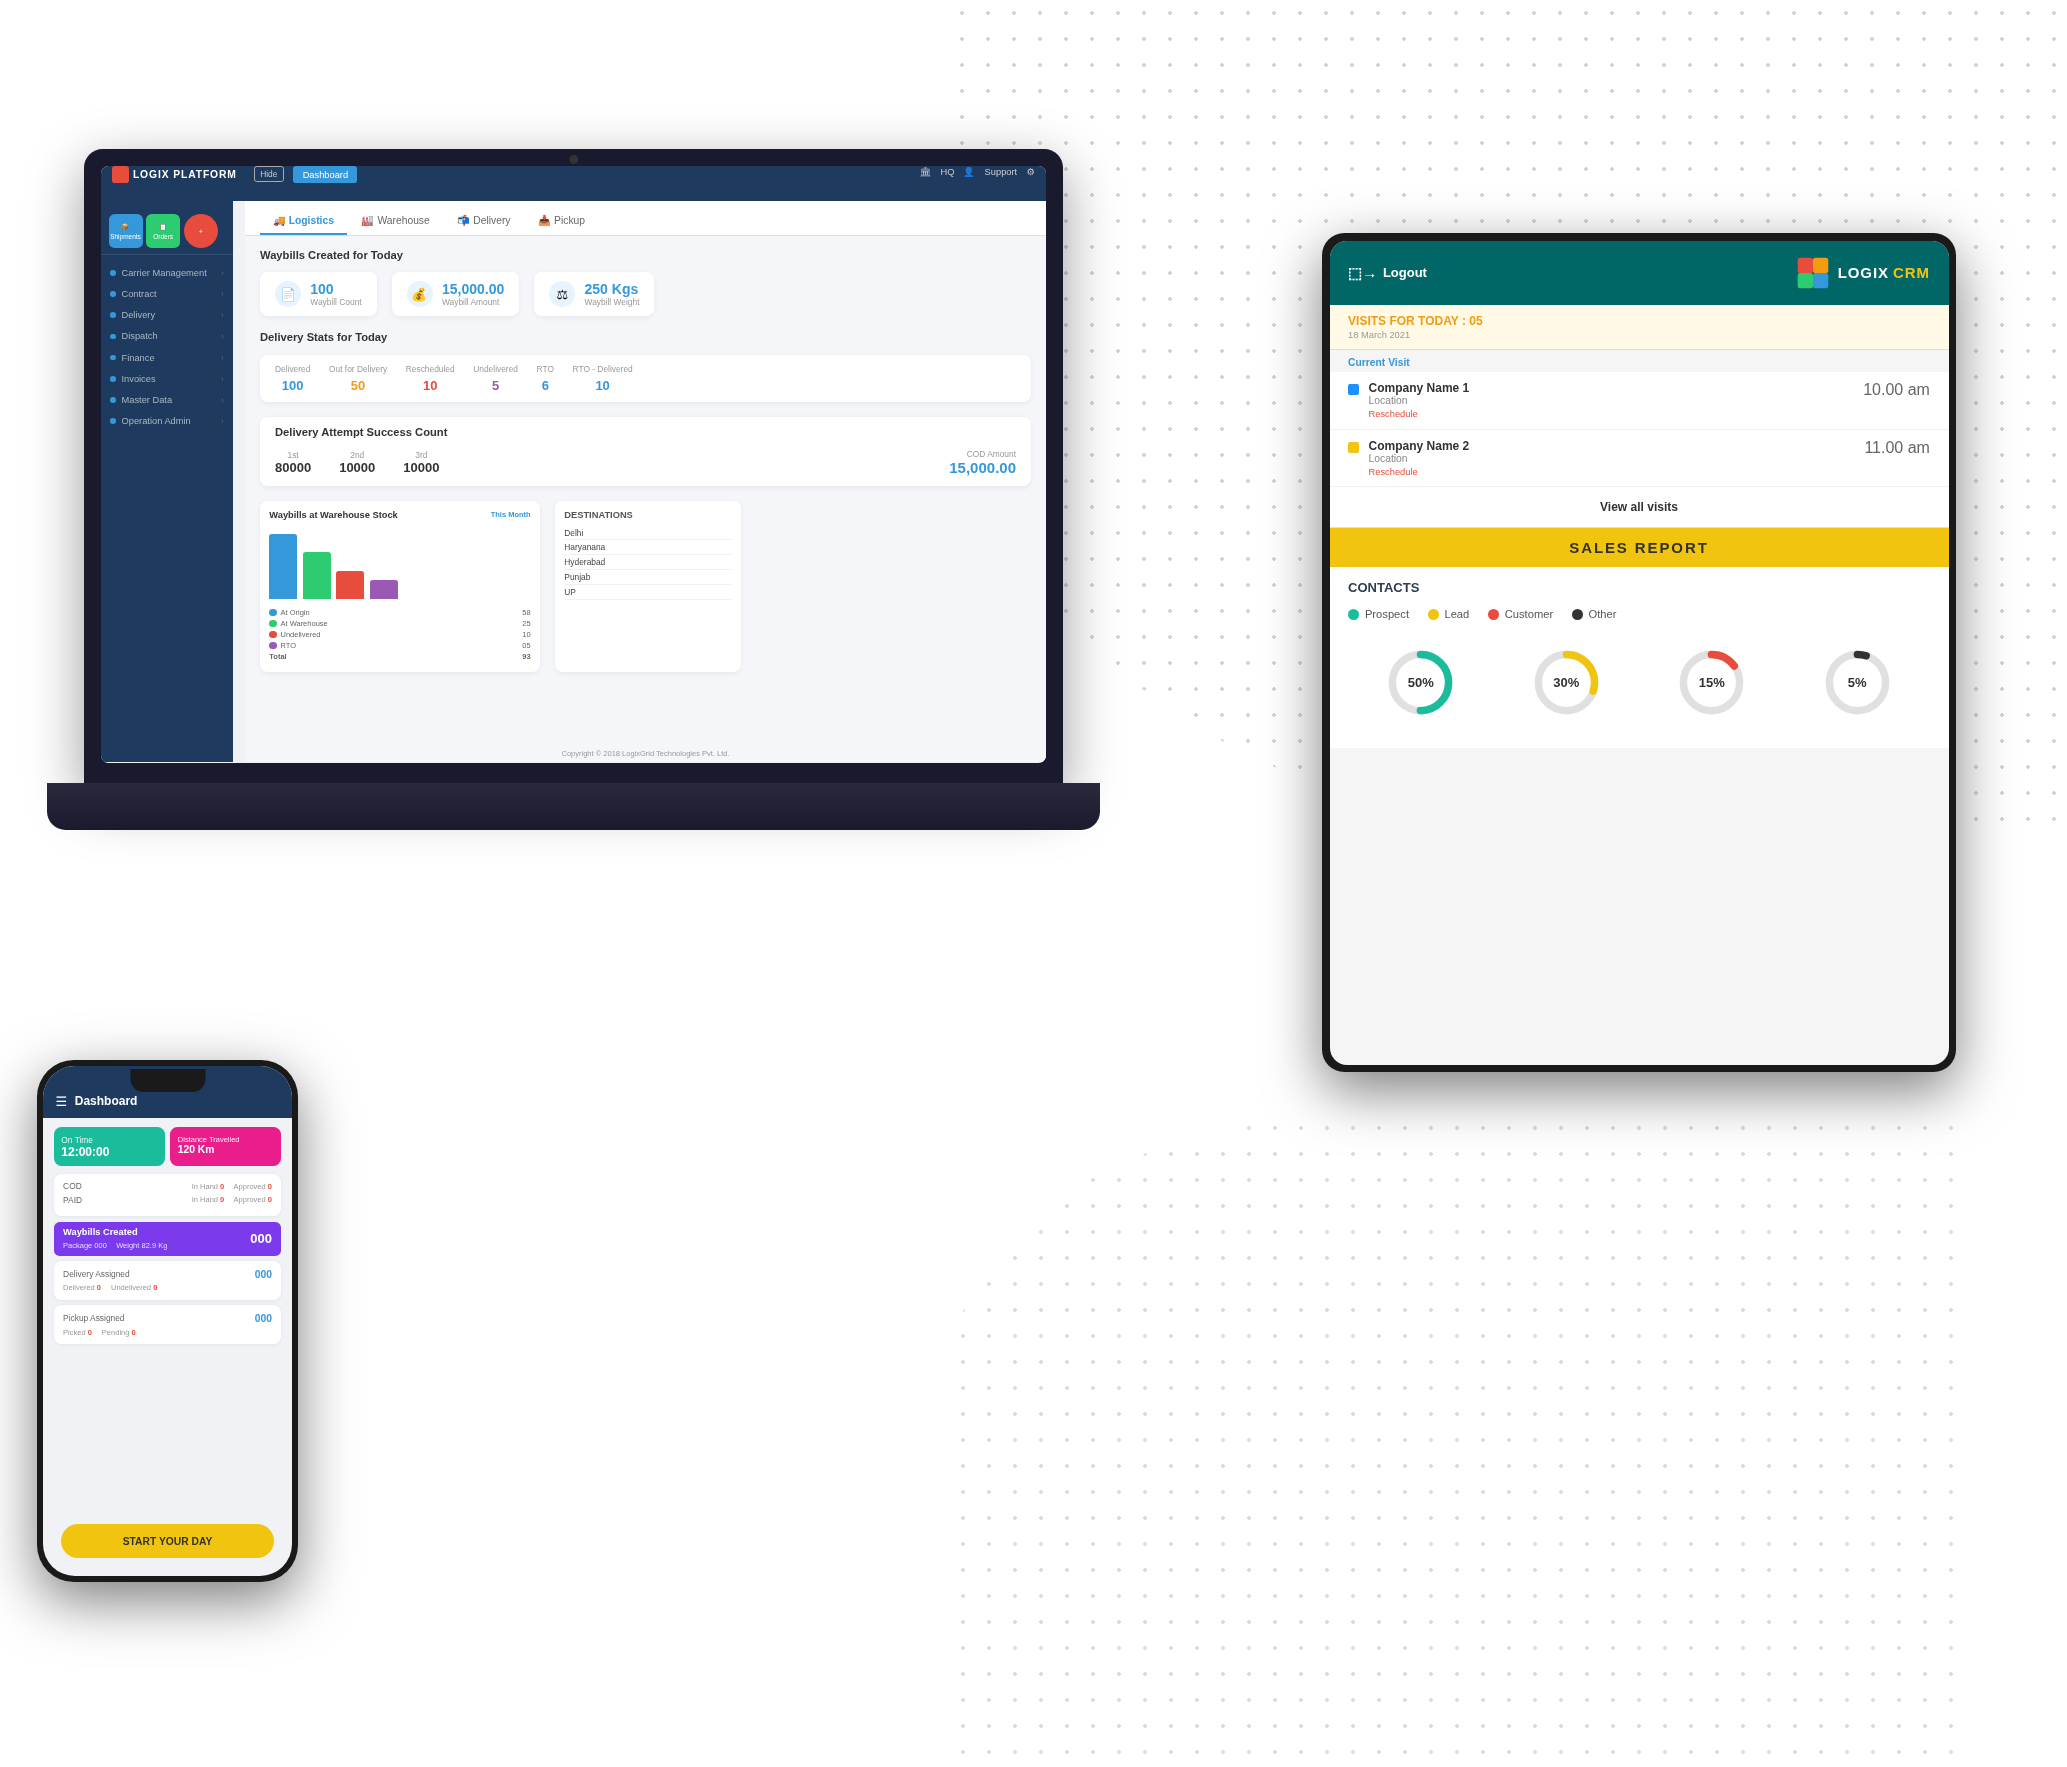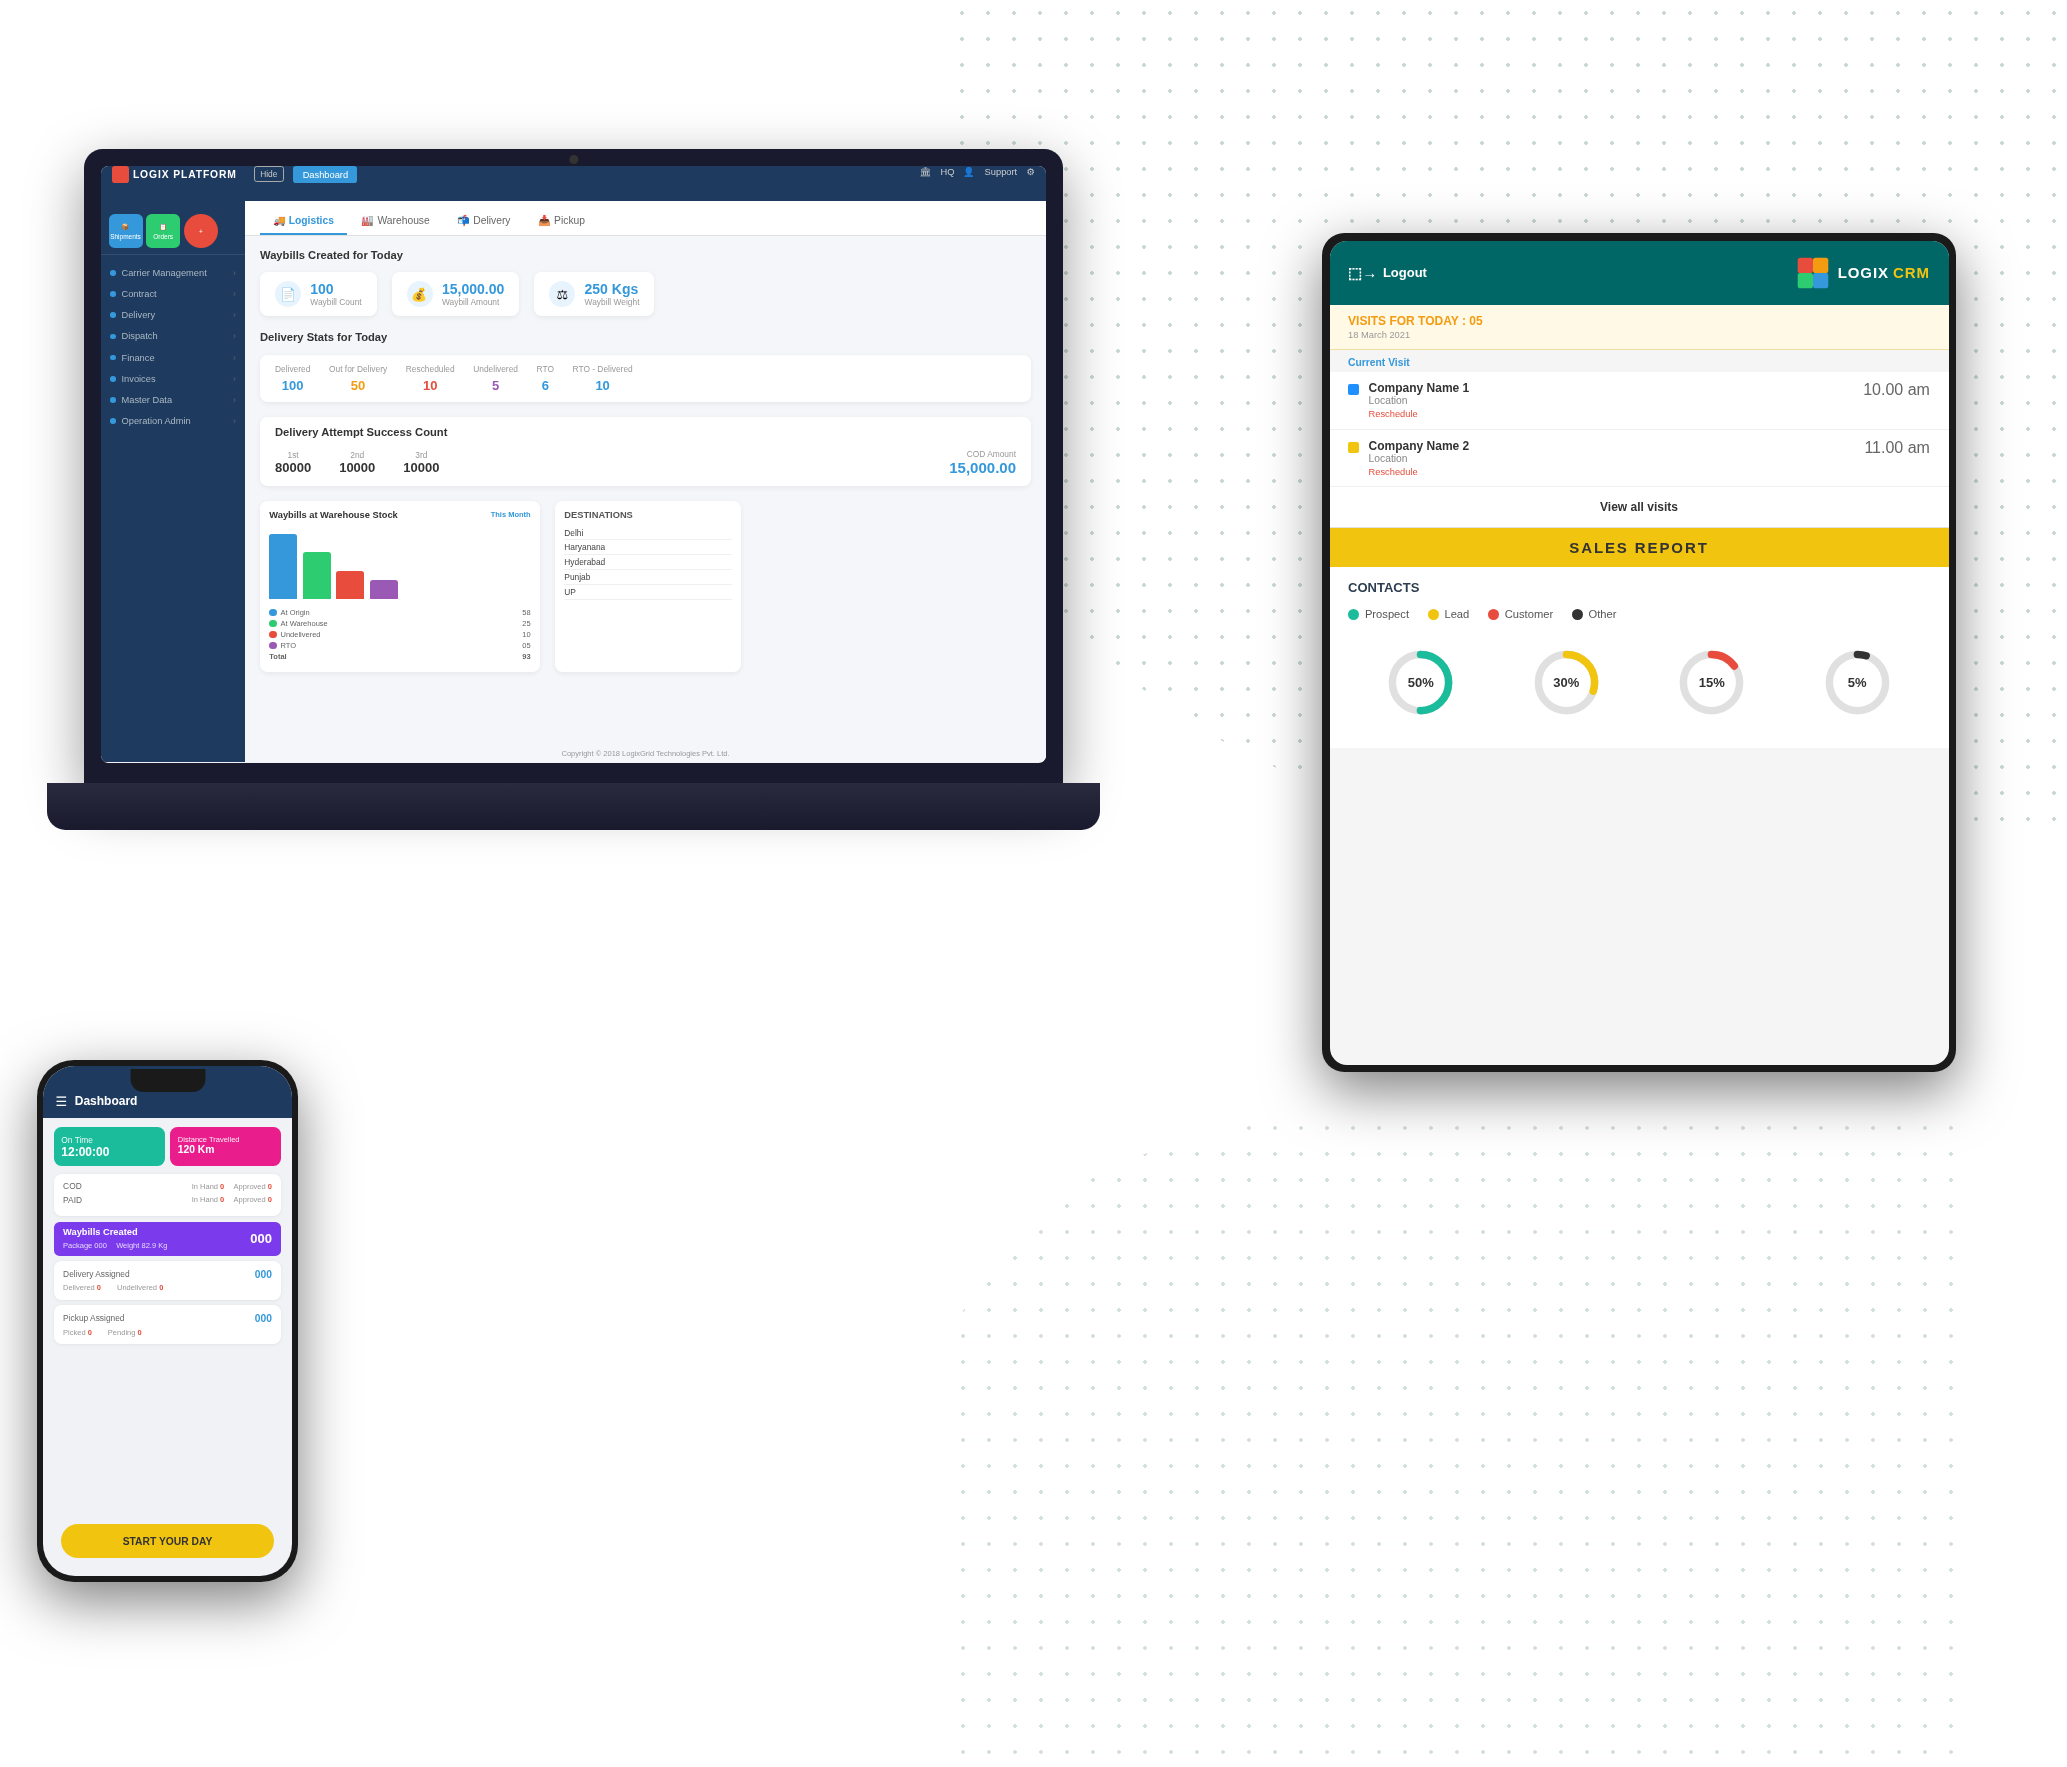--- a/index.html
+++ b/index.html
@@ -149,21 +149,21 @@
       gap: 9.3px;
       color: #ccc;
       font-size: 9.3px;
     }
 
     
     .ls-sidebar {
       position: absolute;
       top: 35px;
       left: 0;
-      width: 144px;
+      width: 132px;
       height: 561px;
       background: #1e3a5f;
       padding-top: 7.5px;
       text-align: center;
     }
 
     .ls-sidebar-icons {
       display: flex;
       gap: 3.7px;
       padding: 5.6px 7.5px;
@@ -548,21 +548,21 @@
     .ph-pkg-row {
       display: flex;
       gap: 9.3px;
       margin-top: 3.7px;
     }
 
     .ph-pkg { font-size: 7.5px; color: rgba(255,255,255,0.8); }
 
     .ph-sub-items {
       display: flex;
-      gap: 16px;
+      gap: 10px;
       font-size: 7.5px;
       color: #999;
     }
 
     .ph-cta {
       position: absolute;
       bottom: 18.6px;
       left: 18.6px; right: 18.6px;
       background: #f1c40f;
       border-radius: 23px;

